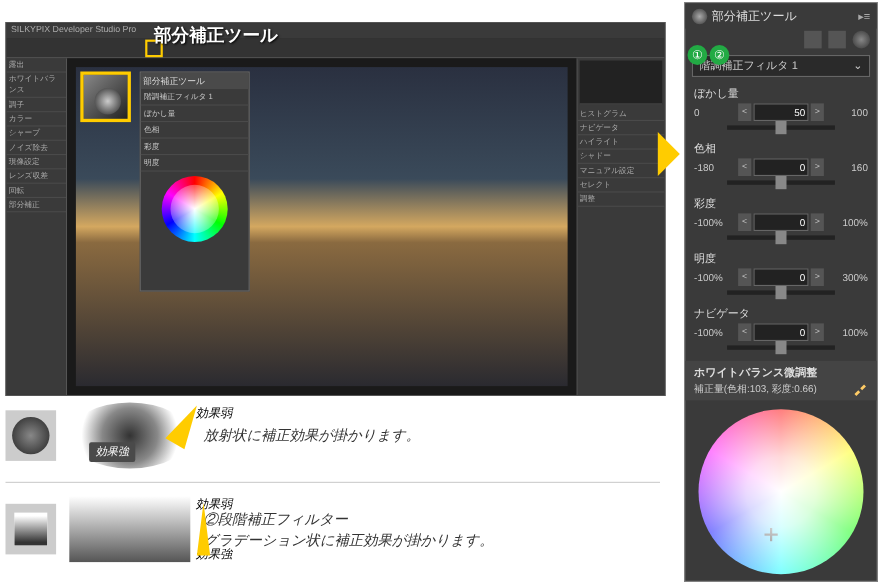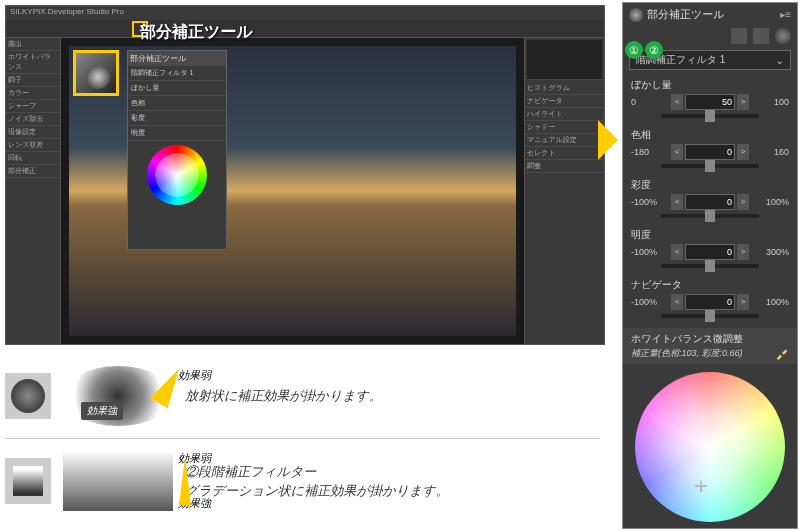--- a/index.html
+++ b/index.html
@@ -1,19 +1,19 @@
 <!DOCTYPE html>
 <html><head>
 <meta charset="utf-8">
 <style>
 * { margin: 0; padding: 0; box-sizing: border-box; }
 body { font-family: sans-serif; background: #fff; width: 800px; height: 531px; position: relative; font-size: 11px; }
 
 
-.app-window { position: absolute; left: 5px; top: 5px; width: 600px; height: 340px; background: #2a2a2a; border: 1px solid #555; }
+.app-window { position: absolute; left: 5px; top: 20px; width: 600px; height: 340px; background: #2a2a2a; border: 1px solid #555; }
 .app-titlebar { height: 14px; background: #3a3a3a; color: #aaa; font-size: 8px; padding: 1px 4px; }
 .app-toolbar { height: 18px; background: #333; border-bottom: 1px solid #555; position: relative; }
 .toolbar-highlight { position: absolute; left: 126px; top: 1px; width: 16px; height: 16px; border: 2px solid #ffcc00; }
 .app-body { display: flex; height: calc(100% - 32px); }
 .left-panel { width: 55px; background: #3a3a3a; border-right: 1px solid #555; font-size: 7px; color: #aaa; }
 .left-panel div { padding: 1px 2px; border-bottom: 1px solid #4a4a4a; }
 .viewport { flex: 1; background: #1a1a1a; position: relative; padding: 8px; }
 .image-canvas { width: 100%; height: 100%; background: linear-gradient(to bottom, #2a3040 0%, #3a4a5a 35%, #d4a860 50%, #8a6a40 55%, #2a2a30 100%); position: relative; }
 .thumb-box { position: absolute; left: 4px; top: 4px; width: 46px; height: 46px; border: 3px solid #ffcc00; background: linear-gradient(135deg, #888, #222); }
 .thumb-box::after { content: ''; position: absolute; left: 10px; top: 12px; width: 24px; height: 24px; border-radius: 50%; background: radial-gradient(circle, #ccc, #222); }
@@ -48,22 +48,22 @@
 .slider-label { font-size: 10px; color: #ddd; margin-bottom: 2px; }
 .slider-row { display: flex; align-items: center; gap: 4px; }
 .slider-min, .slider-max { font-size: 9px; color: #ccc; width: 30px; }
 .slider-max { text-align: right; }
 .slider-input { width: 50px; height: 16px; background: #222; border: 1px solid #666; color: #fff; font-size: 9px; text-align: right; padding: 0 2px; margin: 0 auto; }
 .slider-input-wrap { display: flex; align-items: center; gap: 2px; margin: 0 auto; }
 .slider-btn { width: 12px; height: 16px; background: #555; color: #ccc; font-size: 8px; text-align: center; line-height: 16px; cursor: pointer; }
 .slider-track { height: 4px; background: #222; margin: 4px 30px 0; position: relative; }
 .slider-thumb { position: absolute; top: -4px; width: 10px; height: 12px; background: #888; left: 50%; transform: translateX(-50%); }
 .wb-section { padding: 4px 8px; background: #444; margin-top: 4px; }
-.wb-label { font-size: 10px; color: #ddd; }
-.wb-sub { font-size: 9px; color: #ccc; display: flex; align-items: center; font-style: italic; }
+.wb-label { font-size: 10px; color: #ddd; font-weight: bold; }
+.wb-sub { font-size: 9px; color: #ccc; display: flex; align-items: center; }
 .wb-eyedrop { margin-left: auto; width: 14px; height: 14px; }
 .colorwheel-big { width: 150px; height: 150px; border-radius: 50%; margin: 8px auto; background: conic-gradient(from 0deg, #ff8080, #ffff80, #80ff80, #80ffff, #8080ff, #ff80ff, #ff8080); position: relative; }
 .colorwheel-big::after { content: ''; position: absolute; inset: 0; border-radius: 50%; background: radial-gradient(circle, #fff 0%, rgba(255,255,255,0.7) 30%, transparent 70%); }
 .colorwheel-cursor { position: absolute; left: 60px; bottom: 30px; width: 12px; height: 12px; }
 .colorwheel-cursor::before, .colorwheel-cursor::after { content: ''; position: absolute; background: #666; }
 .colorwheel-cursor::before { left: 5px; top: 0; width: 2px; height: 12px; }
 .colorwheel-cursor::after { left: 0; top: 5px; width: 12px; height: 2px; }
 
 
 .legend { position: absolute; left: 5px; top: 360px; width: 600px; }

